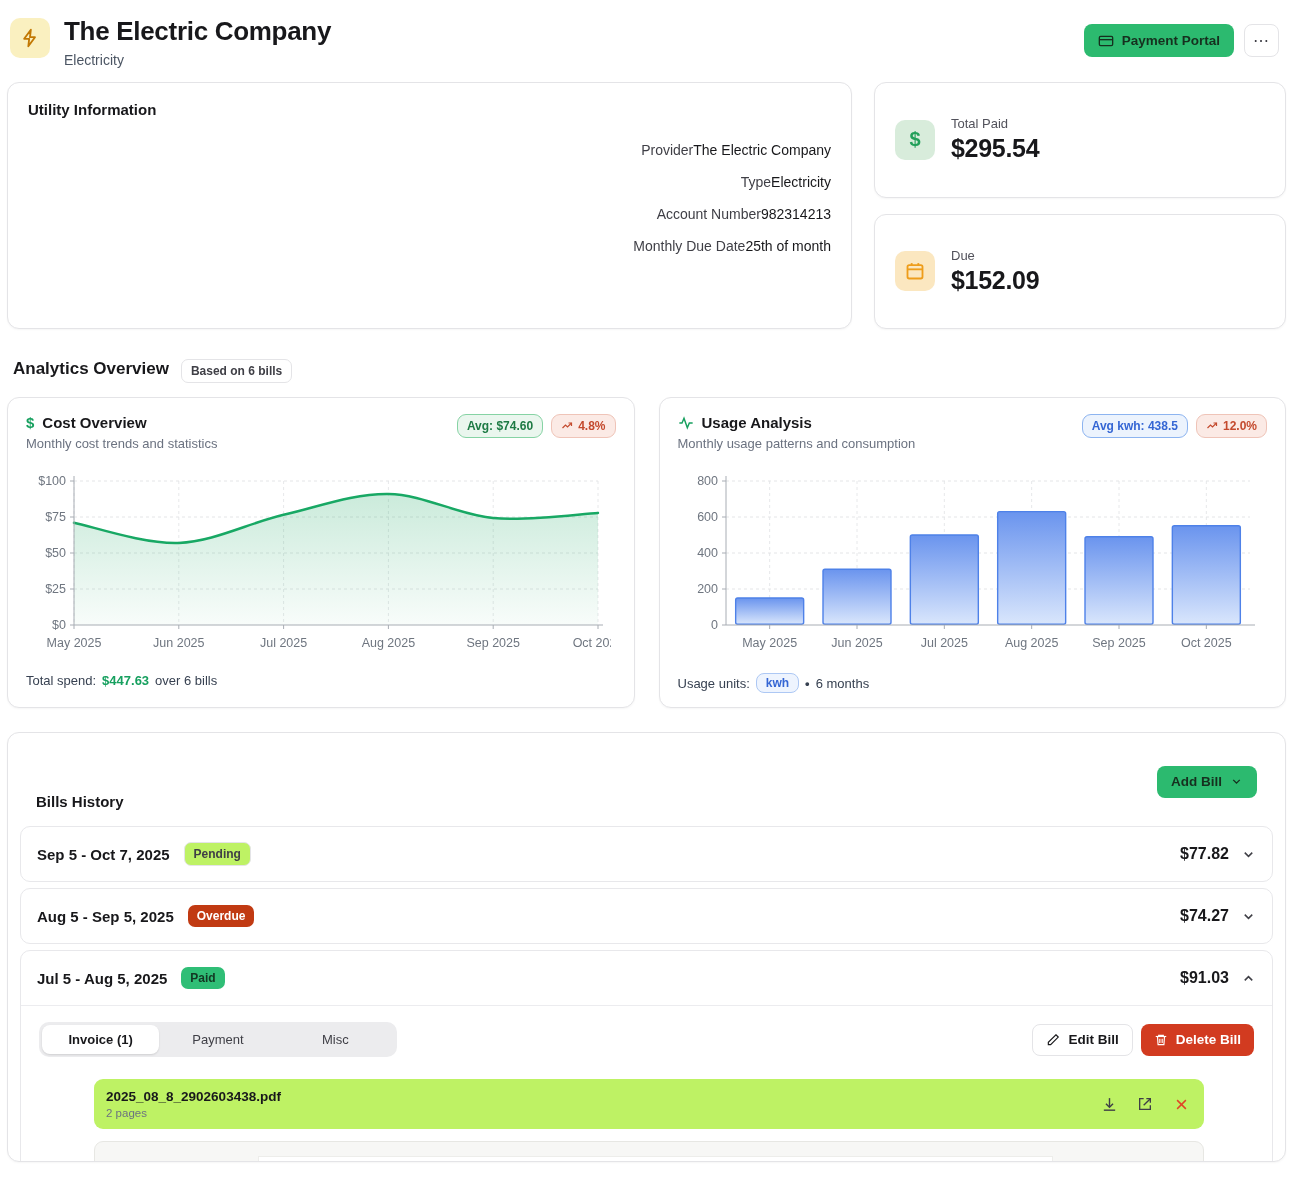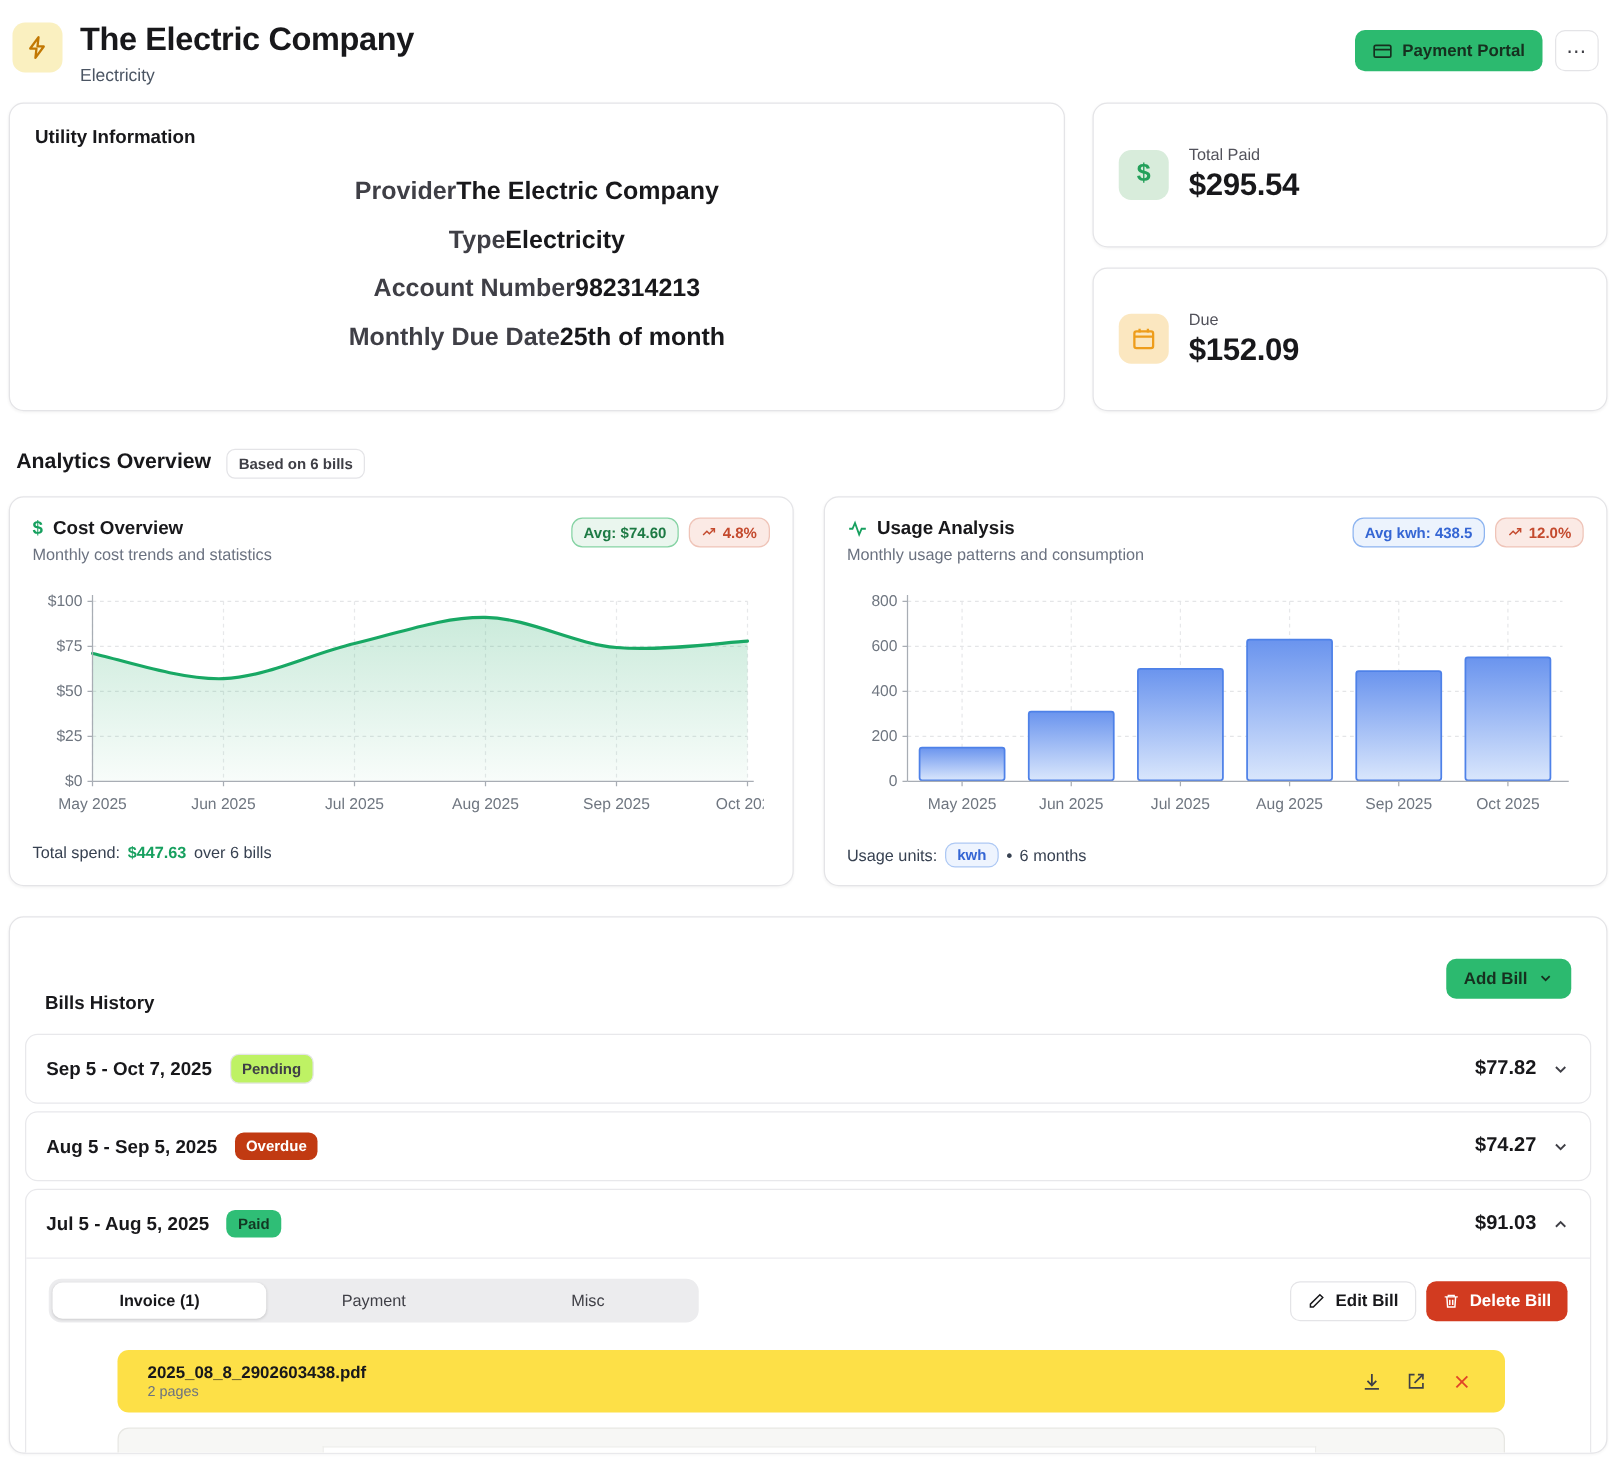--- a/index.html
+++ b/index.html
@@ -20,21 +20,21 @@
   .btn-more { background:#fff; border:1px solid #e4e4e7; width:35px; height:33px; border-radius:8px;
     font-size:16px; color:#3f3f46; display:inline-flex; align-items:center; justify-content:center; letter-spacing:1px;}
 
   
   .card { background:#fff; border:1px solid #e4e4e7; border-radius:12px; box-shadow:0 1px 2px rgba(0,0,0,.04); }
 
   .info-grid { display:grid; grid-template-columns:1fr 412px; gap:22px; }
   .utility-card { padding:18px 20px; height:247px; }
   .card-title { font-size:15px; font-weight:700; }
   .u-rows { margin-top:24px; display:flex; flex-direction:column; gap:16px; }
-  .u-row { display:flex; justify-content:center; font-size:20px;font-weight:bold; }
+  .u-row { display:flex; justify-content:flex-end; font-size:14px; }
   .u-label { color:#3f3f46; }
   .u-value { color:#18181b; }
 
   .stat-col { display:flex; flex-direction:column; gap:16px; }
   .stat-card { flex:1; display:flex; align-items:center; gap:16px; padding:0 20px; }
   .stat-icon { width:40px; height:40px; border-radius:10px; display:flex; align-items:center; justify-content:center; font-size:20px; font-weight:700; }
   .icon-paid { background:#d8ecdb; color:#23a05a; }
   .icon-due  { background:#fbe7c0; color:#ee9d1b; }
   .stat-label { font-size:13px; color:#52525b; }
   .stat-value { font-size:25px; font-weight:700; margin-top:3px; letter-spacing:-0.3px; }
@@ -71,28 +71,28 @@
   .bill-period { font-size:15px; font-weight:600; }
   .status { font-size:12px; font-weight:600; border-radius:7px; padding:4px 9px; margin-left:14px; }
   .status-pending { background:#bef264; border:1px solid #e4e4e7; color:#3f3f46; }
   .status-overdue { background:#c13a12; color:#fff; }
   .status-paid { background:#2fbe76; color:#133723; }
   .bill-right { margin-left:auto; display:flex; align-items:center; gap:12px; }
   .bill-amount { font-size:16px; font-weight:700; }
   .divider { height:1px; background:#ececef; }
   .expand-body { padding:16px 18px 14px; }
   .toolbar { display:flex; justify-content:space-between; align-items:center; }
-  .tabs { background:#ececee; border-radius:10px; padding:3px; display:flex; width:520px; }
+  .tabs { background:#ececee; border-radius:10px; padding:3px; display:flex; width:358px; }
   .tab { flex:1; text-align:center; font-size:13px; color:#3f3f46; padding:7px 0; border-radius:8px; cursor:pointer; background:transparent; border:none; font-family:inherit; }
   .tab.active { background:#fff; font-weight:600; box-shadow:0 1px 2px rgba(0,0,0,.12); color:#18181b; }
   .tb-actions { display:flex; gap:8px; }
   .btn-outline { background:#fff; border:1px solid #e4e4e7; color:#18181b; padding:7px 13px; height:32px; font-weight:600; }
   .btn-red { background:#d23b20; color:#fff; padding:7px 13px; height:32px; font-weight:600; }
 
-  .file-row { margin:22px 50px 0 55px; background:#fde047; border-radius:9px; padding:10px 24px; display:flex; align-items:center; }
+  .file-row { margin:22px 50px 0 55px; background:#bef264; border-radius:9px; padding:10px 12px; display:flex; align-items:center; }
   .file-name { font-size:13.5px; font-weight:600; }
   .file-meta { font-size:11.5px; color:#6b7280; margin-top:3px; }
   .file-actions { margin-left:auto; display:flex; gap:14px; align-items:center; }
   .icon-btn { background:none; border:none; cursor:pointer; width:22px; height:22px; display:flex; align-items:center; justify-content:center; }
 
   .pdf-preview { margin:12px 50px 0 55px; background:#f7f7f5; border:1px solid #e7e7e3; border-radius:9px; padding:14px 0 0 0; height:120px; }
   .pdf-page { margin-left:163px; width:795px; height:106px; background:#fff; border:1px solid #ededea; border-bottom:none; position:relative; }
   .pdf-nnnn { position:absolute; left:57px; top:8px; font-size:8px; letter-spacing:1px; color:#3f3f46; font-family:"DejaVu Sans Mono",monospace; }
   .pdf-mark { position:absolute; left:92px; top:20px; width:11px; height:10px; background:#17171a; border-radius:2px 4px 1px 3px; transform:skewX(-12deg); }
   .pdf-textstrip { position:absolute; left:568px; top:22px; width:178px; height:7px; opacity:.75;

